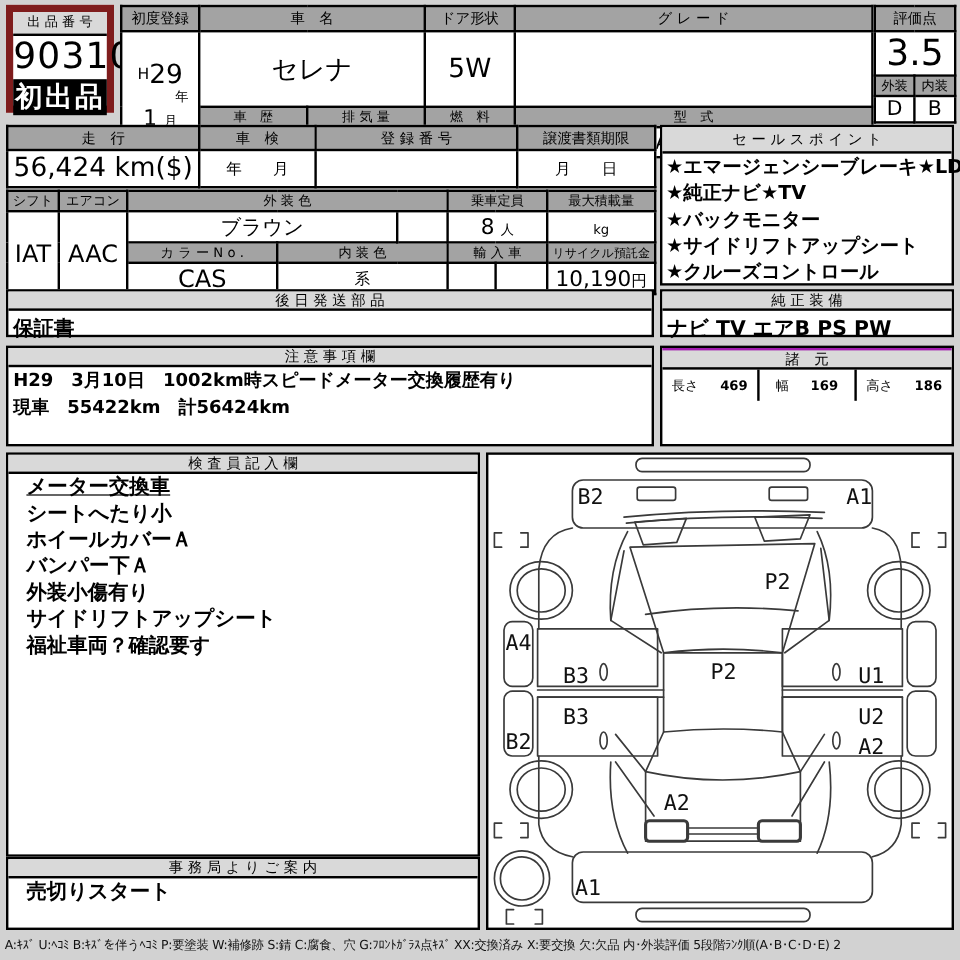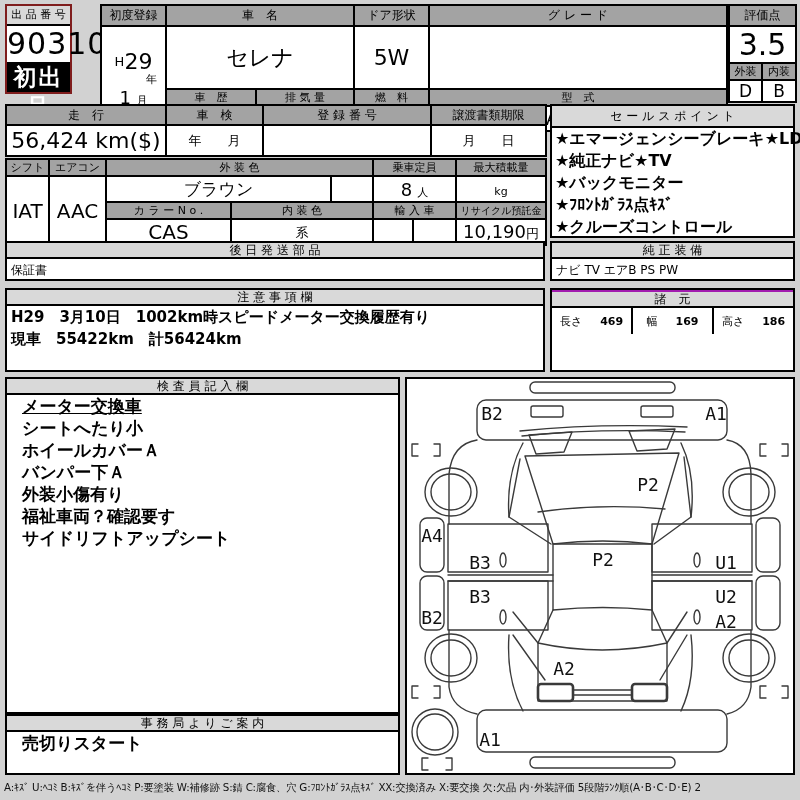--- a/index.html
+++ b/index.html
@@ -30,33 +30,33 @@
   td.right{text-align:right;padding-right:3px;}
   .regy{font-size:22px;line-height:24px;padding-top:4px;}
   .era{font-size:13px;vertical-align:top;}
   .regu{font-size:11px;text-align:right;padding-right:8px;line-height:11px;}
   .regm{font-size:18px;line-height:20px;margin-top:3px;}
   
   .panel{position:absolute;border:2px solid #000;background:#fff;box-sizing:border-box;}
   .phdr{background:#d9d9d9;border-bottom:2px solid #000;font-size:12px;text-align:center;
         height:14px;line-height:14px;overflow:hidden;white-space:nowrap;}
   .phdr.tall{height:20px;line-height:20px;}
-  .pbody{font-size:12px;font-weight:normal;padding:3px 4px;white-space:nowrap;}
+  .pbody{font-size:17px;font-weight:bold;padding:3px 4px;white-space:nowrap;}
   .sales-item{font-weight:bold;font-size:16px;line-height:22px;padding-left:3px;white-space:nowrap;}
   .cline{font-size:15px;font-weight:bold;line-height:20px;padding:1px 4px;white-space:nowrap;}
   .iline{font-size:17px;font-weight:bold;line-height:22px;padding-left:15px;white-space:nowrap;}
   .iline.u{text-decoration:underline;}
   .chassis-val{text-align:center;font-size:18px;height:24px;line-height:24px;font-weight:bold;}
   .dims-row{display:flex;height:26px;}
   .dim{flex:1;display:flex;align-items:center;justify-content:center;gap:18px;border-left:2px solid #000;}
   .dim:first-child{border-left:none;}
   .dlabel{font-size:11px;}
   .dval{font-size:11px;font-weight:bold;}
   
-  .lot-card{position:absolute;left:5px;top:4px;width:67px;height:90px;border:2px solid #7f1d1d;
+  .lot-card{position:absolute;left:5px;top:4px;width:90px;height:90px;border:6px solid #7f1d1d;
             background:#fff;box-sizing:border-box;}
   .lot-hdr{background:#d9d9d9;border-bottom:2px solid #000;font-size:11px;text-align:center;
            height:18px;line-height:18px;}
   .lot-num{font-size:30px;text-align:center;height:36px;line-height:36px;letter-spacing:1px;}
   .lot-badge{background:#000;color:#fff;font-size:23px;font-weight:bold;text-align:center;
              height:30px;line-height:30px;letter-spacing:2px;}
   .legend{position:absolute;font-size:10.3px;color:#111;white-space:nowrap;letter-spacing:-0.2px;}
   svg text{font-family:"DejaVu Sans Mono","Liberation Mono",monospace;}
 </style>
 </head>
@@ -202,21 +202,21 @@
   <div class="panel" style="left:5px;top:241px;width:540px;height:40px">
     <div class="phdr">後 日 発 送 部 品</div>
     <div class="pbody">保証書</div>
   </div>
 
   <div class="panel" style="left:550px;top:104px;width:245px;height:134px">
     <div class="phdr tall">セ ー ル ス ポ イ ン ト</div>
     <div class="sales-item">★エマージェンシーブレーキ★LDW</div>
     <div class="sales-item">★純正ナビ★TV</div>
     <div class="sales-item">★バックモニター</div>
-    <div class="sales-item">★ﾌﾛﾝﾄｶﾞﾗｽ点ｷｽﾞ</div>
+    <div class="sales-item">★サイドリフトアップシート</div>
     <div class="sales-item">★クルーズコントロール</div>
   </div>
 
   <div class="panel" style="left:550px;top:241px;width:245px;height:40px">
     <div class="phdr">純 正 装 備</div>
     <div class="pbody">ナビ TV エアB PS PW</div>
   </div>
 
   <div class="panel" style="left:5px;top:288px;width:540px;height:84px">
     <div class="phdr">注 意 事 項 欄</div>
@@ -242,22 +242,22 @@
     </div>
   </div>
 
   <div class="panel" style="left:5px;top:377px;width:395px;height:337px">
     <div class="phdr">検 査 員 記 入 欄</div>
     <div class="iline u">メーター交換車</div>
     <div class="iline">シートへたり小</div>
     <div class="iline">ホイールカバーＡ</div>
     <div class="iline">バンパー下Ａ</div>
     <div class="iline">外装小傷有り</div>
+    <div class="iline">サイドリフトアップシート</div>
     <div class="iline">福祉車両？確認要す</div>
-    <div class="iline">サイドリフトアップシート</div>
   </div>
 
   <div class="panel" style="left:5px;top:714px;width:395px;height:61px">
     <div class="phdr">事 務 局 よ り ご 案 内</div>
     <div class="iline" style="text-decoration:none">売切りスタート</div>
   </div>
 
   <div class="panel" style="left:405px;top:377px;width:390px;height:398px">
     <svg viewBox="0 0 386 394" width="386" height="394">
       <g fill="none" stroke="#3a3a3a" stroke-width="1.4" stroke-linejoin="round" stroke-linecap="round">

